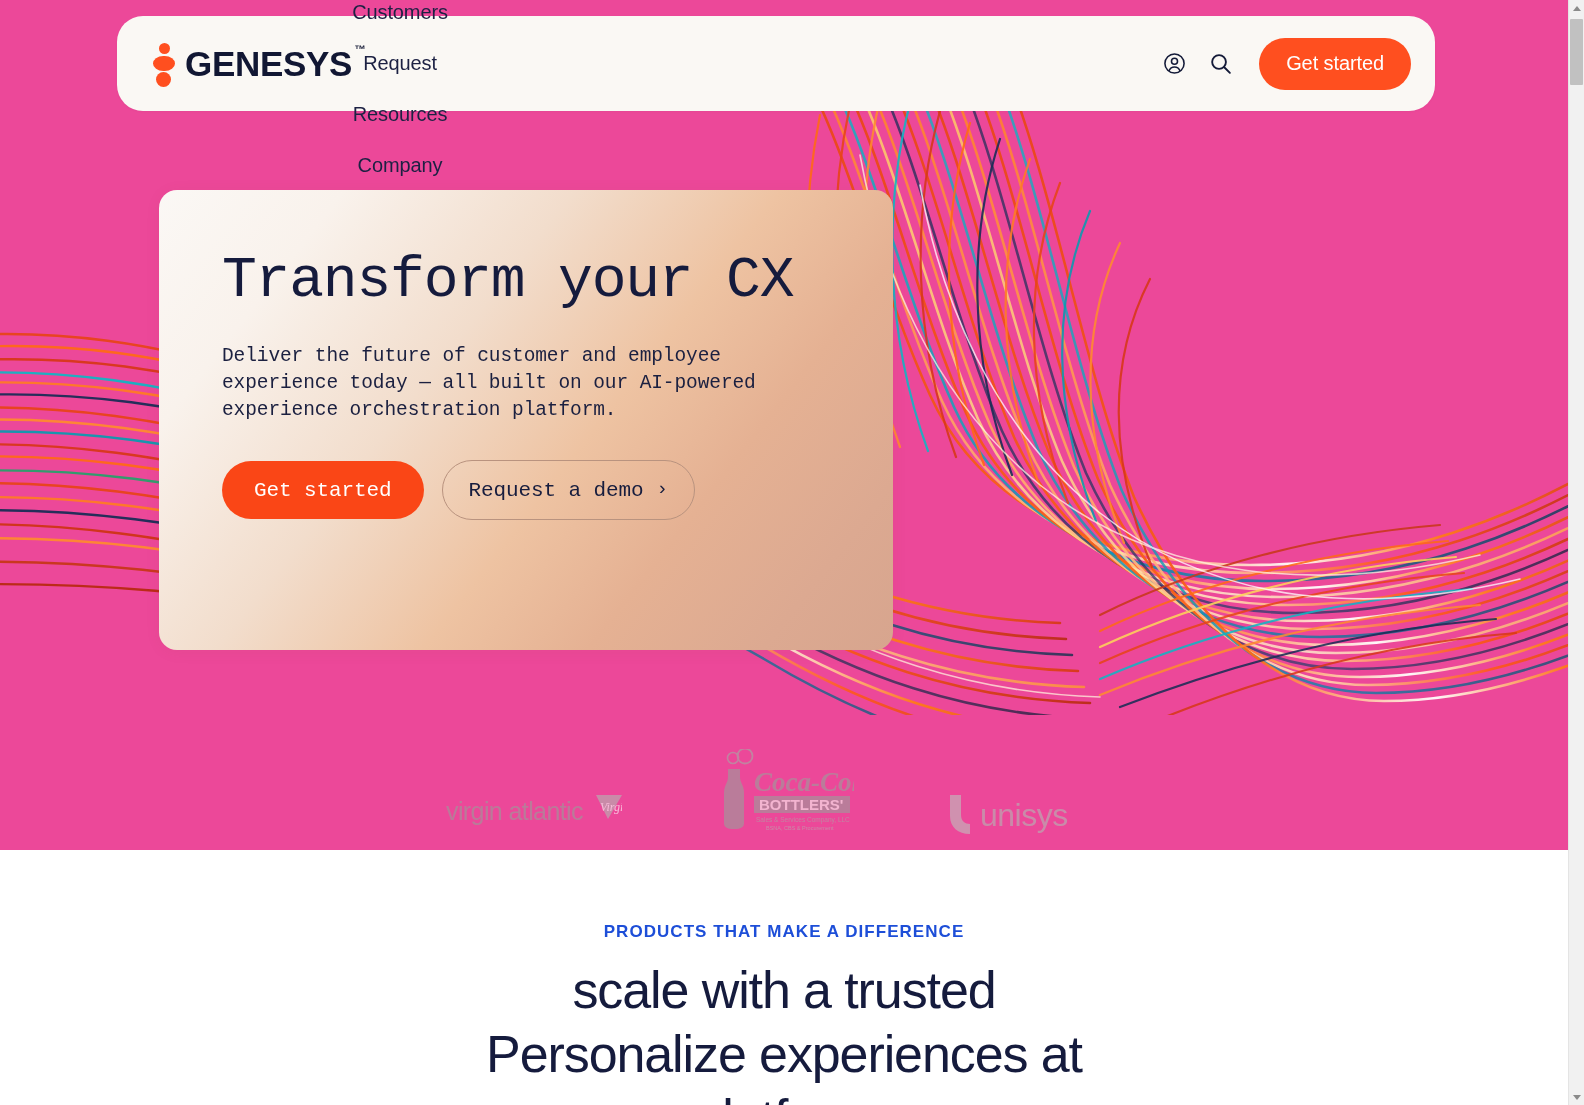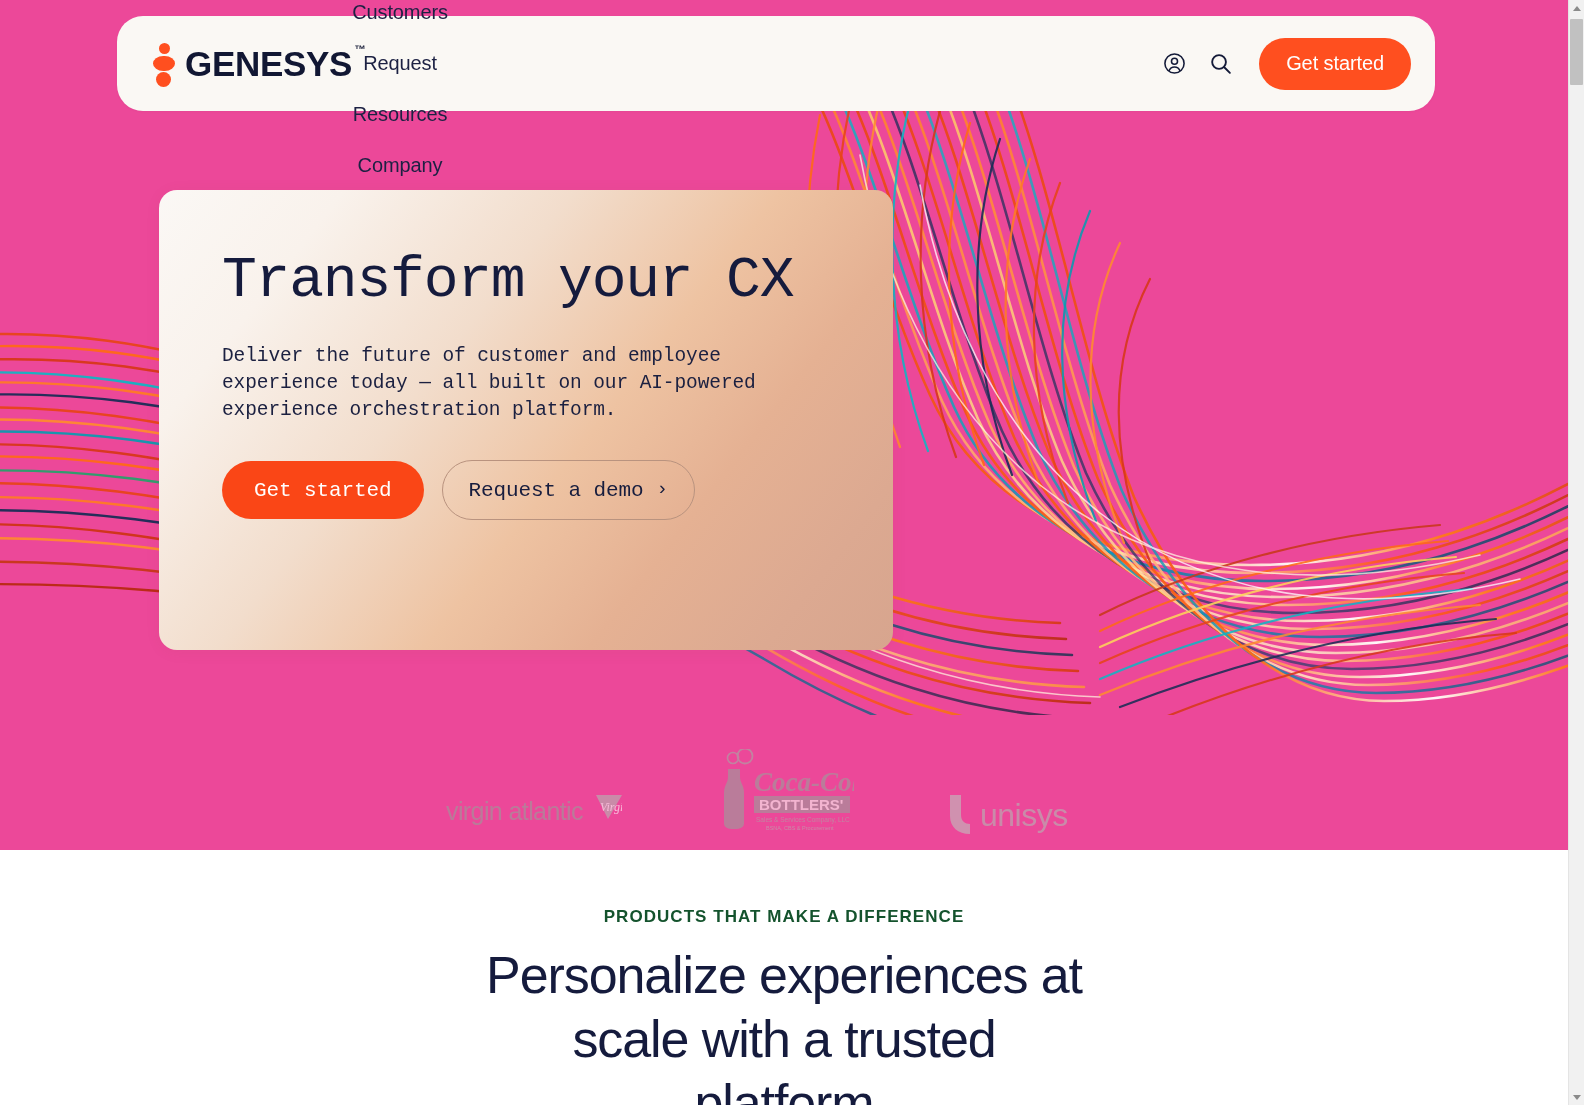--- a/index.html
+++ b/index.html
@@ -274,25 +274,25 @@
     position: absolute;
     left: 0;
     top: 850px;
     width: 1568px;
     height: 255px;
     background: #ffffff;
     text-align: center;
     overflow: hidden;
   }
   .eyebrow {
-    margin-top: 57px;
+    margin-top: 72px;
     font-size: 17px;
     font-weight: 700;
     letter-spacing: 1.05px;
-    color: #14532d;
+    color: #1d4ed8;
   }
   .section-title {
     margin-top: 22px;
     font-size: 52px;
     line-height: 1.0;
     font-weight: 400;
     color: #151b3d;
     letter-spacing: -1.1px;
   }
   .section-title span { display: block; margin-bottom: 12px; }
@@ -562,22 +562,22 @@
         </svg>
         <span class="logo-name-hidden">unisys</span>
       </div>
 
     </div>
   </section>
 
   <section class="products-section">
     <div class="eyebrow">PRODUCTS THAT MAKE A DIFFERENCE</div>
     <h2 class="section-title">
+      <span>scale with a trusted</span>
       <span>Personalize experiences at</span>
-      <span>scale with a trusted</span>
       <span>platform</span>
     </h2>
   </section>
 
 </div>
 
 <div class="scrollbar">
   <div class="sb-arrow up">
       <i></i>
     </div>

